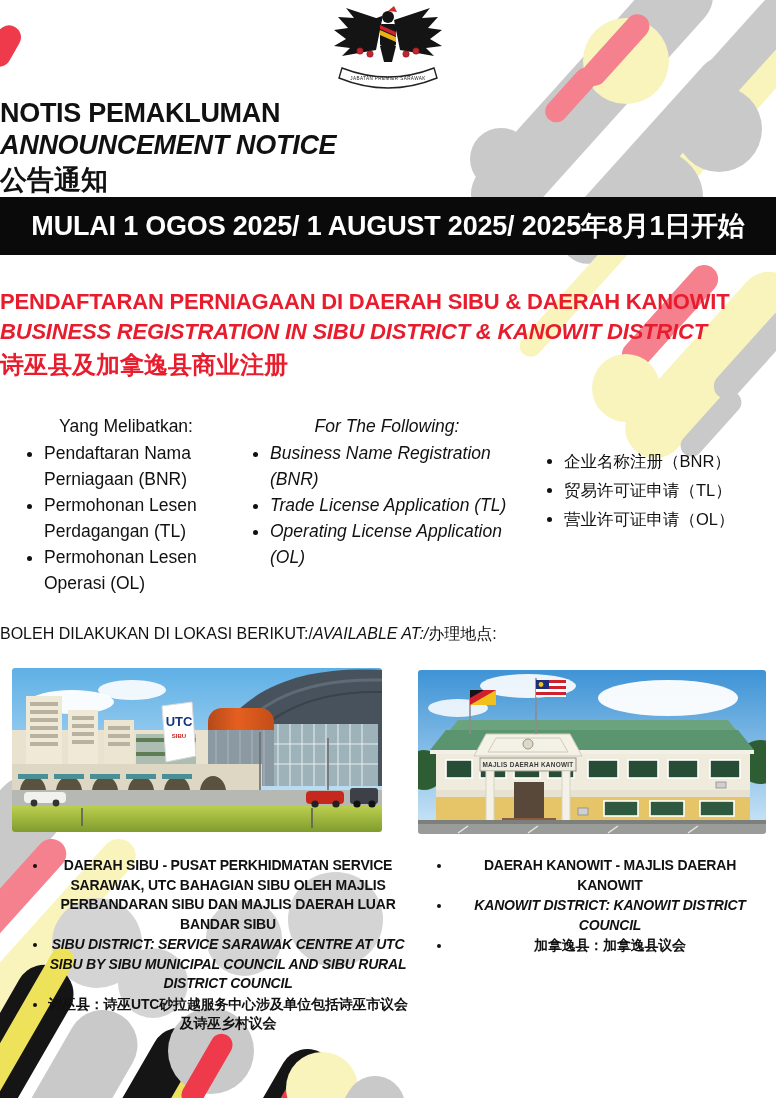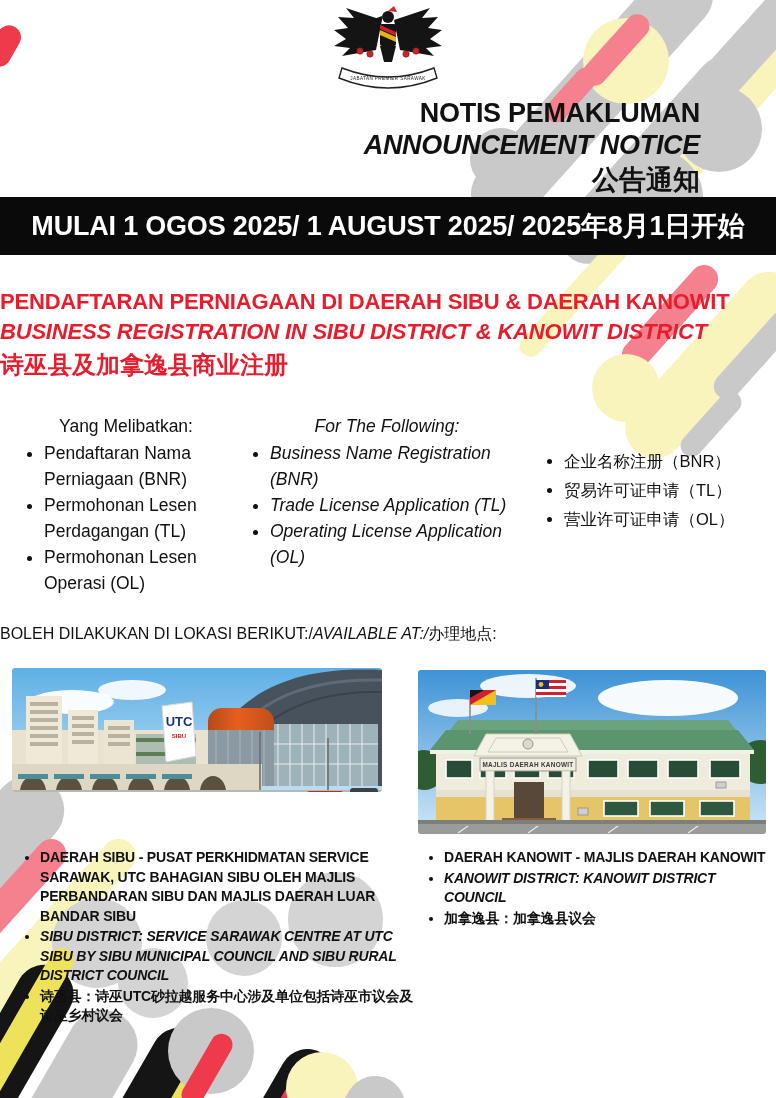--- a/index.html
+++ b/index.html
@@ -14,44 +14,44 @@
   .greyl{background:#d4d4d4;}
   .paleyellow{background:#f8f4bb;}
   .yellow{background:#efe25b;}
   .pink{background:#f5808e;}
   .red{background:#ee3a4b;}
   .blackc{background:#151515;}
   .circle{border-radius:50%;}
   
   .content{position:absolute;inset:0;z-index:1;}
   .crest{position:absolute;left:328px;top:4px;width:120px;height:92px;}
-  .title-block{position:absolute;top:98px;left:0;width:700px;text-align:right;}
+  .title-block{position:absolute;top:98px;left:0;width:700px;text-align:left;}
   .title-ms{font-size:27px;font-weight:bold;letter-spacing:-0.3px;line-height:31px;}
   .title-en{font-size:27px;font-weight:bold;font-style:italic;letter-spacing:-0.3px;line-height:33px;}
   .title-zh{font-size:27px;font-weight:bold;line-height:36px;}
   .banner{position:absolute;top:197px;left:0;width:776px;height:58px;background:#0a0a0a;color:#ffffff;
           display:flex;align-items:center;justify-content:center;font-weight:bold;font-size:27px;letter-spacing:-0.2px;}
   .red-heading{position:absolute;top:287px;left:0;width:776px;text-align:left;color:#e81c2c;font-weight:bold;}
   .rh-ms{font-size:22px;letter-spacing:-0.2px;line-height:30px;}
   .rh-en{font-size:22px;font-style:italic;letter-spacing:-0.2px;line-height:30px;}
   .rh-zh{font-size:24px;line-height:36px;}
   .col{position:absolute;font-size:17.5px;line-height:26px;}
   .col-header{text-align:center;margin:0 0 1px 0;}
   .col ul{margin:0;padding-left:24px;list-style:disc;}
   .col li{margin:0;}
   .col-ms{left:20px;top:413px;width:212px;}
   .col-en{left:246px;top:413px;width:282px;font-style:italic;}
   .col-zh{left:540px;top:447px;width:236px;font-size:16.5px;line-height:29px;}
   .loc-line{position:absolute;top:624px;left:0;width:776px;text-align:left;font-size:16px;}
   .loc-line .it{font-style:italic;}
   .photo{position:absolute;border-radius:3px;overflow:hidden;}
-  .photo-left{left:12px;top:668px;width:370px;height:124px;}
+  .photo-left{left:12px;top:668px;width:370px;height:164px;}
   .photo-right{left:418px;top:670px;width:348px;height:164px;}
   .loc-list{position:absolute;font-size:14px;line-height:19.5px;font-weight:bold;letter-spacing:-0.2px;}
-  .loc-list ul{margin:0;padding-left:28px;list-style:disc;}
+  .loc-list ul{margin:8px;padding-left:28px;list-style:disc;text-align:center;}
   .loc-list li{margin:0 0 1px 0;}
   .list-sibu{left:12px;top:848px;width:404px;}
   .list-kanowit{left:416px;top:848px;width:360px;}
   .li-italic{font-style:italic;}
 </style>
 </head>
 <body>
 
 <div class="page">
 

